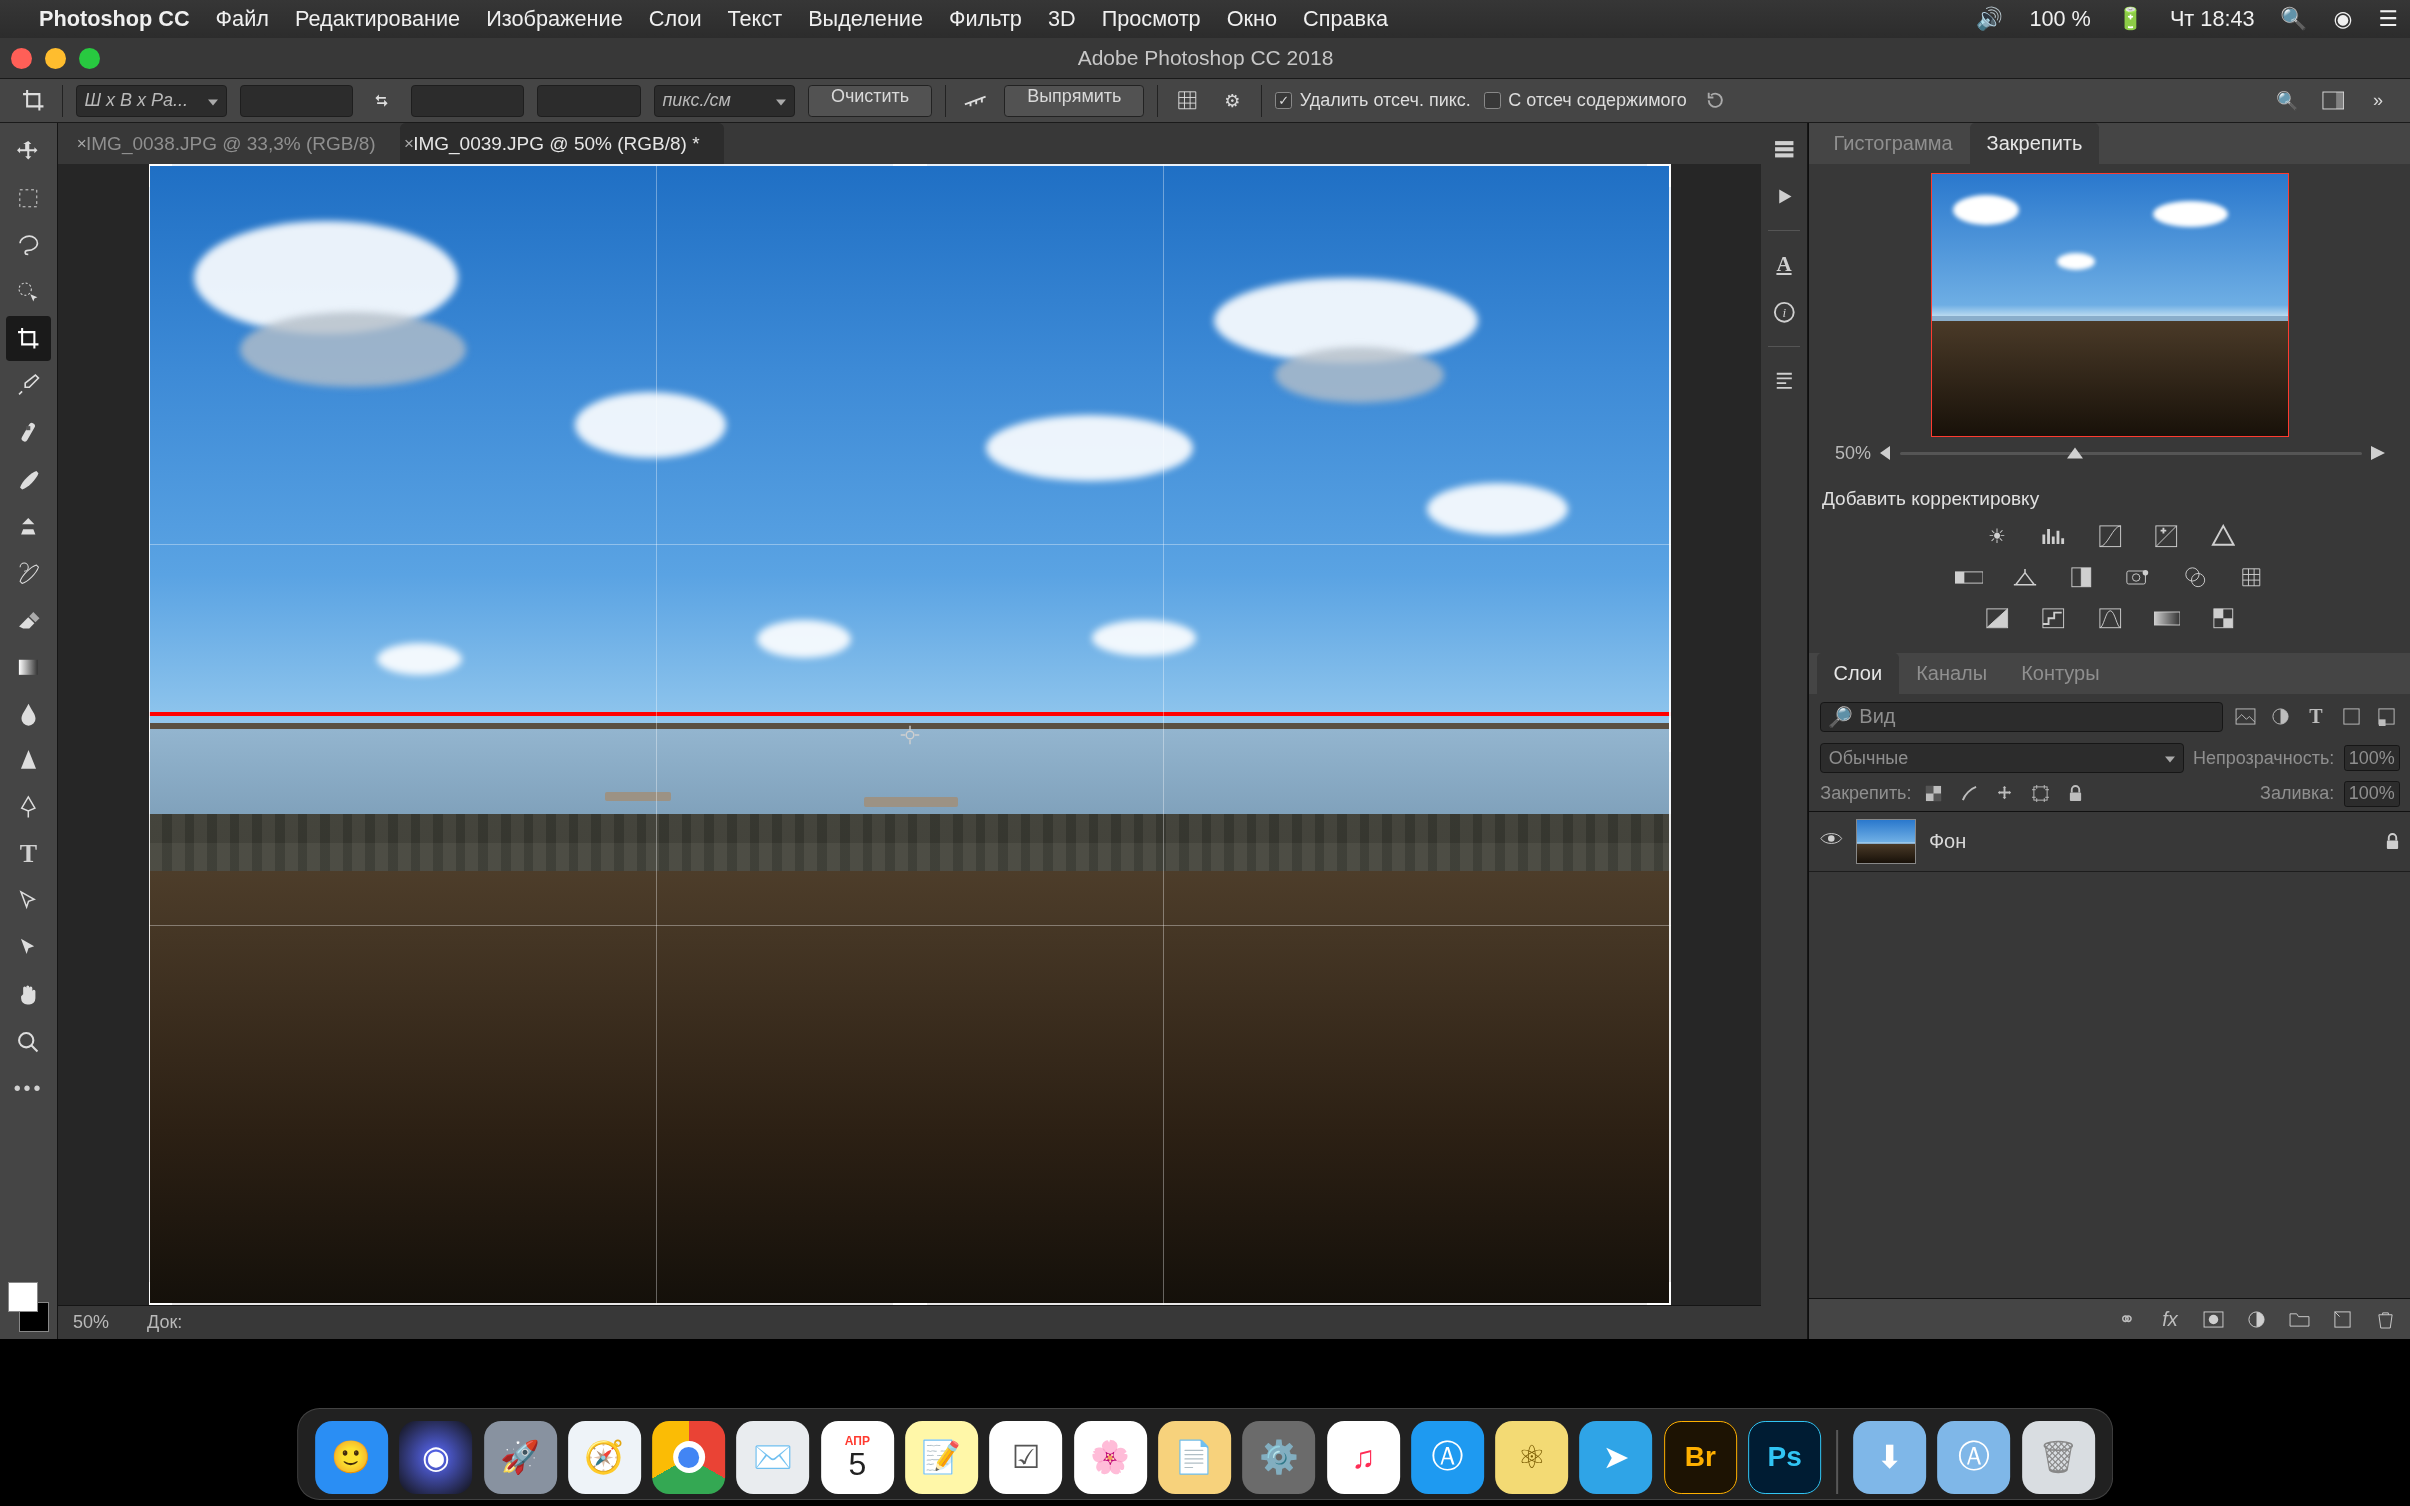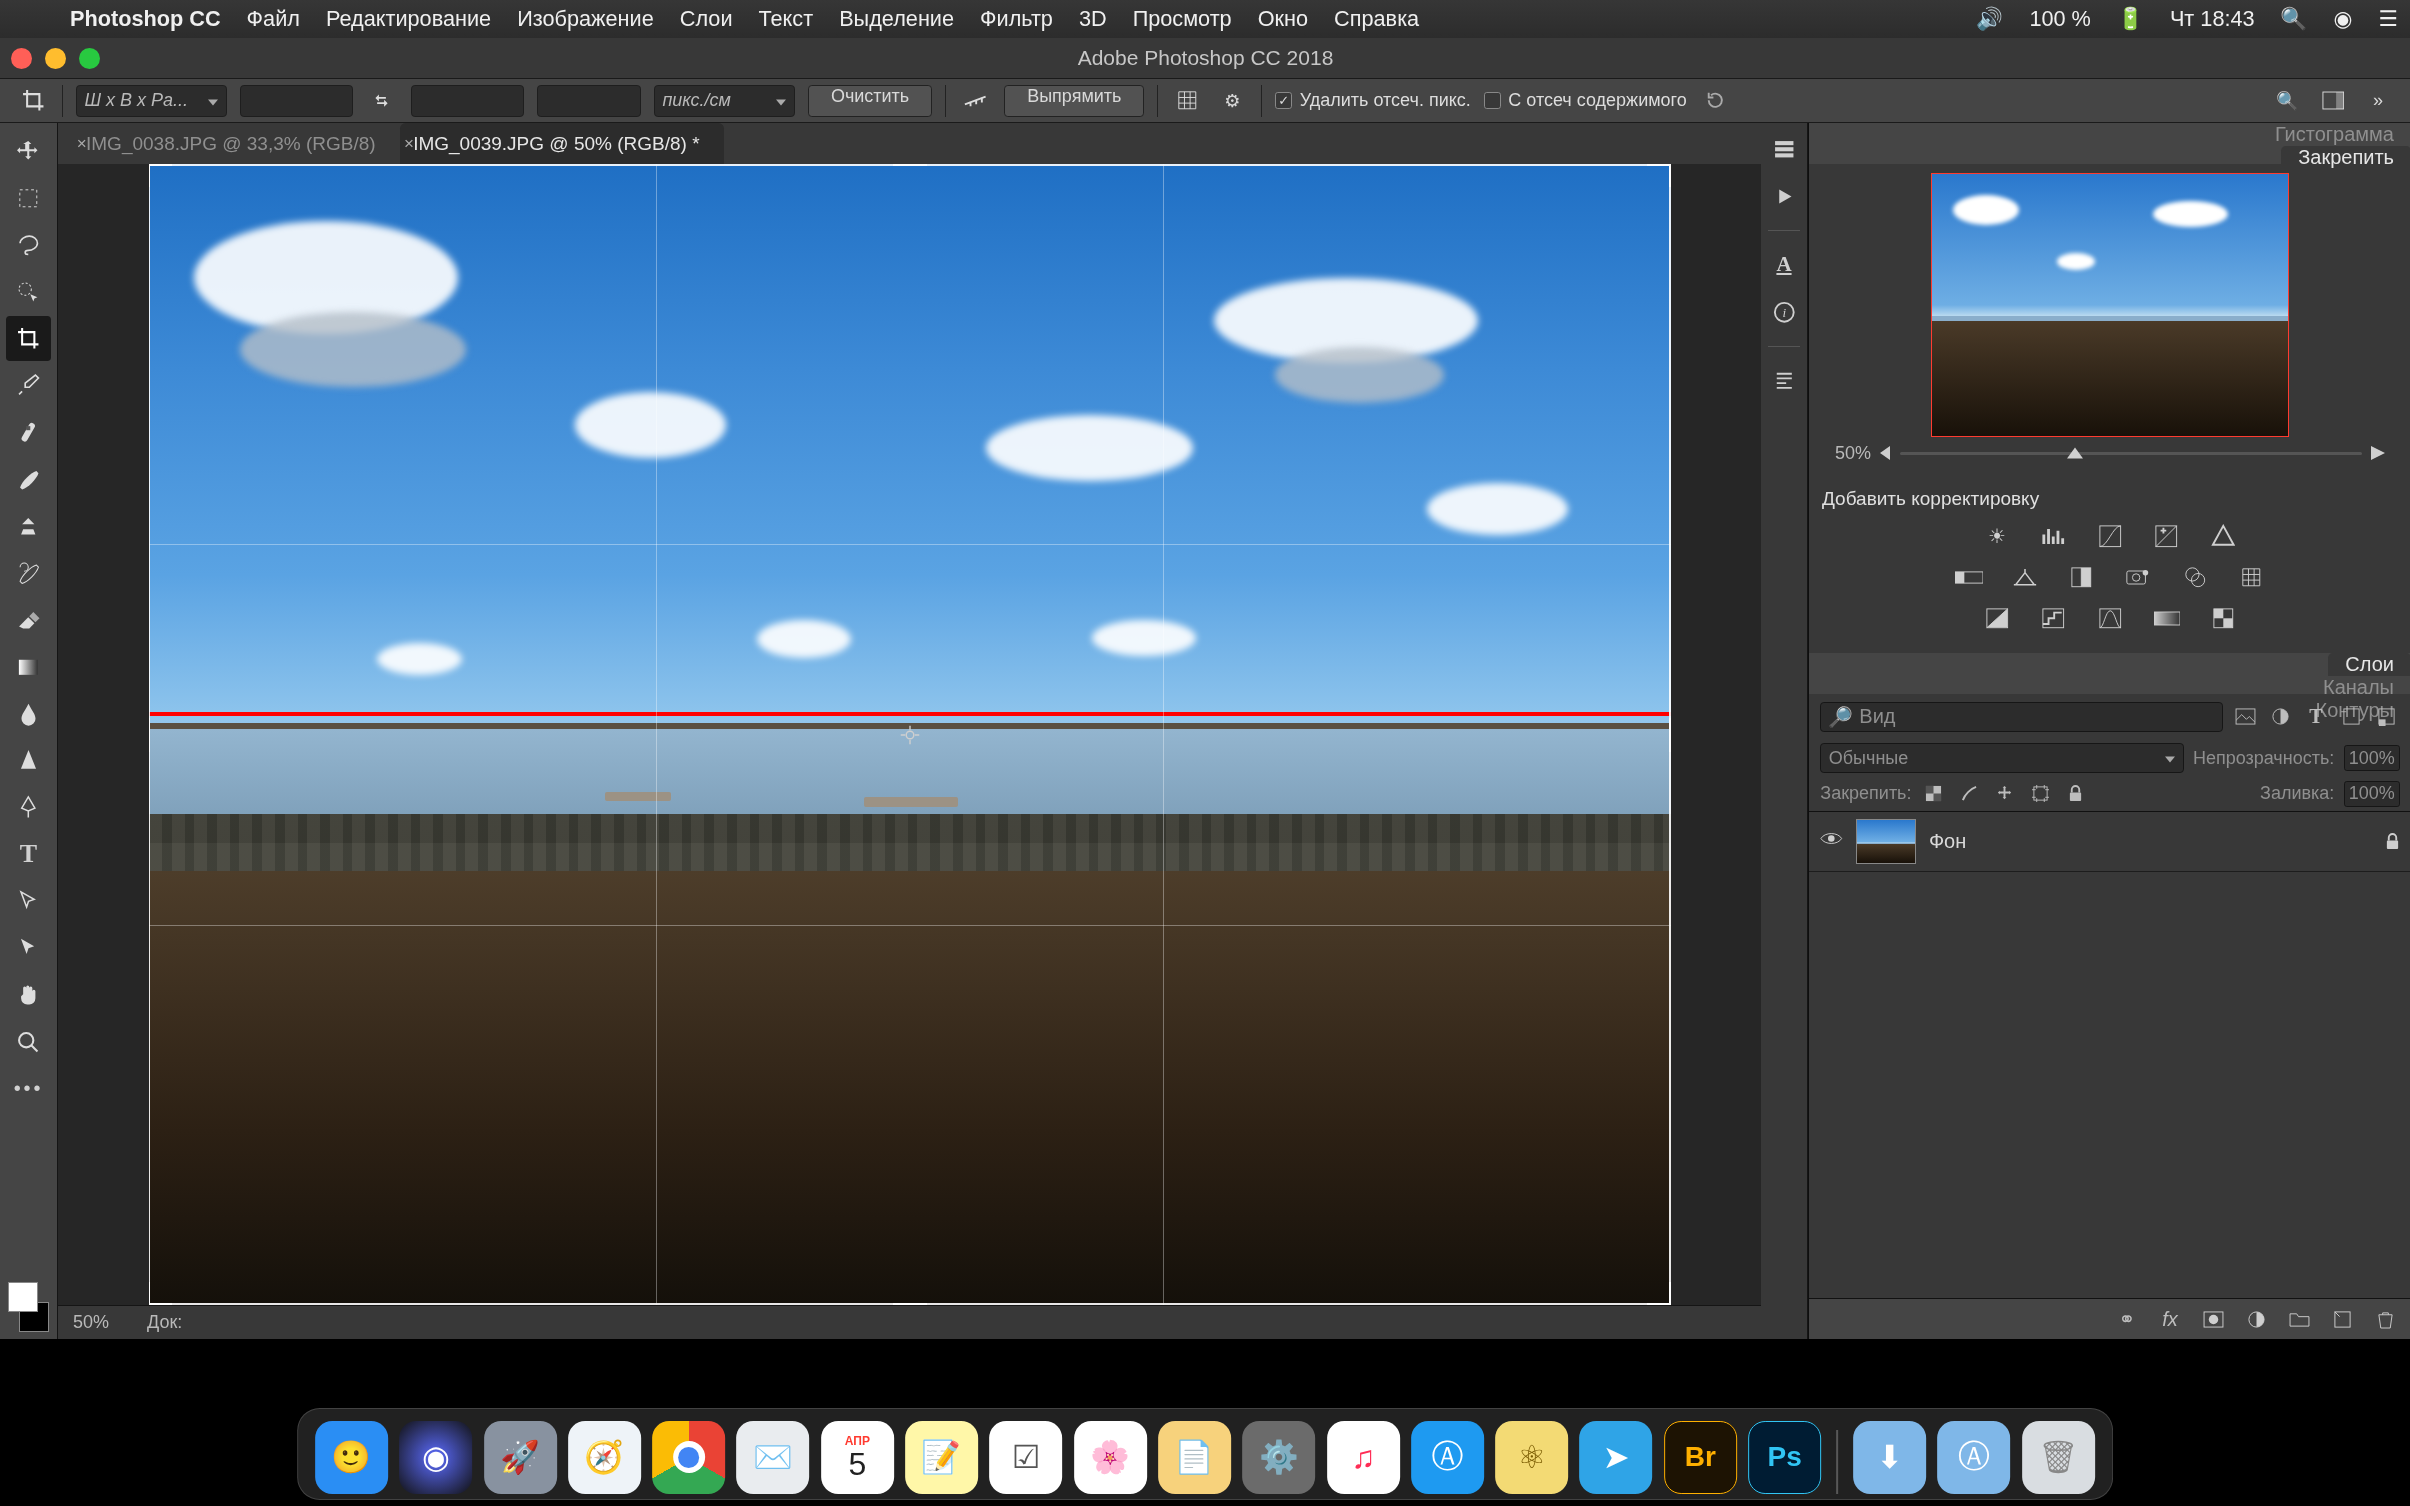--- a/index.html
+++ b/index.html
@@ -14,21 +14,21 @@
     --accent:#3a79c7;
     --red:#ff0000;
   }
   html,body{margin:0;padding:0;width:2411px;height:1507px;background:#000;overflow:hidden;}
   body{font-family:"Helvetica Neue",Arial,sans-serif;font-size:20px;color:var(--tx0);transform-origin:top left;}
   *{box-sizing:border-box;}
   svg{display:block;} .row{display:flex;flex-direction:row;align-items:center;}
   
   #mac-menubar{height:38px;background:linear-gradient(#363636,#2c2c2c);color:#f0f0f0;font-size:21.7px;padding:0 13px;gap:26px;}
   #mac-menubar .spacer{flex:1;}
-  #mac-menubar .bold{font-weight:600;margin-left:31px;}
+  #mac-menubar .bold{font-weight:600;}
   #mac-menubar .item{white-space:nowrap;}
   
   #titlebar{height:40px;background:var(--bg2);position:relative;}
   #traffic{position:absolute;left:11.3px;top:0;height:100%;gap:13px;}
   .tl{width:21px;height:21px;border-radius:50%;}
   #tl-close{background:#ff5f57;} #tl-min{background:#ffbd2e;} #tl-max{background:#28c940;}
   #titlebar .title{width:100%;text-align:center;font-size:21px;color:#c7c7c7;line-height:40px;}
   
   #optionsbar{height:45px;background:var(--bg3);border-top:0.9px solid #1a1a1a;border-bottom:0.9px solid #1a1a1a;padding:0 17px;gap:13px;font-size:18px;}
   .ob-field{height:32px;background:var(--bg1);border:0.9px solid #1e1e1e;border-radius:3.8px;min-width:104px;display:flex;align-items:center;padding:0 7.5px;color:var(--tx1);font-style:italic;}
@@ -90,21 +90,21 @@
   #center-pivot{position:absolute;left:50%;top:50%;transform:translate(-50%,-50%);width:19px;height:19px;}
   #center-pivot svg{stroke:#cfcfcf;fill:none;stroke-width:1.5;}
   
   #statusbar{height:34px;background:var(--bg2);font-size:18px;color:var(--tx1);padding:0 15px;gap:38px;border-top:0.9px solid #151515;}
   
   #rtstack{width:47px;background:var(--bg2);display:flex;flex-direction:column;align-items:center;padding-top:9.4px;gap:13px;border-right:0.9px solid #151515;}
   .rbtn{width:34px;height:34px;display:flex;align-items:center;justify-content:center;color:#cfcfcf;}
   .rdiv{width:32px;height:0.9px;background:#555;margin:3.8px 0;}
   
   #rpanels{width:603px;background:var(--bg2);display:flex;flex-direction:column;border-left:0.9px solid #0e0e0e;}
-  .panel-tabs{height:41px;background:var(--bg3);display:flex;align-items:flex-end;padding-left:7.5px;gap:0;font-size:20px;flex-direction:column;}
+  .panel-tabs{height:41px;background:var(--bg3);display:flex;align-items:flex-end;padding-left:7.5px;gap:0;font-size:20px;}
   .ptab{height:41px;padding:0 17px;color:var(--tx2);display:flex;align-items:center;border-top-left-radius:4.7px;border-top-right-radius:4.7px;}
   .ptab.active{background:var(--bg2);color:#e6e6e6;}
   #nav-panel{padding:9.4px 13px;display:flex;flex-direction:column;align-items:center;}
   #nav-thumb{width:358px;height:264px;border:1.9px solid #ff3b30;position:relative;overflow:hidden;}
   #nav-slider{width:100%;padding:5.6px 13px;gap:9.4px;color:var(--tx1);font-size:18px;align-items:center;}
   #nav-slider .track{flex:1;height:3.8px;background:#555;position:relative;border-radius:1.9px;}
   #nav-slider .knob{position:absolute;top:50%;transform:translate(-50%,-50%);left:38%;width:0;height:0;border-left:8.5px solid transparent;border-right:8.5px solid transparent;border-bottom:11.3px solid #d0d0d0;}
   .tri-lr{width:0;height:0;border-top:7.5px solid transparent;border-bottom:7.5px solid transparent;}
   .tri-lr.small{border-right:10.4px solid #cfcfcf;}
   .tri-lr.big{border-left:14px solid #cfcfcf;}

